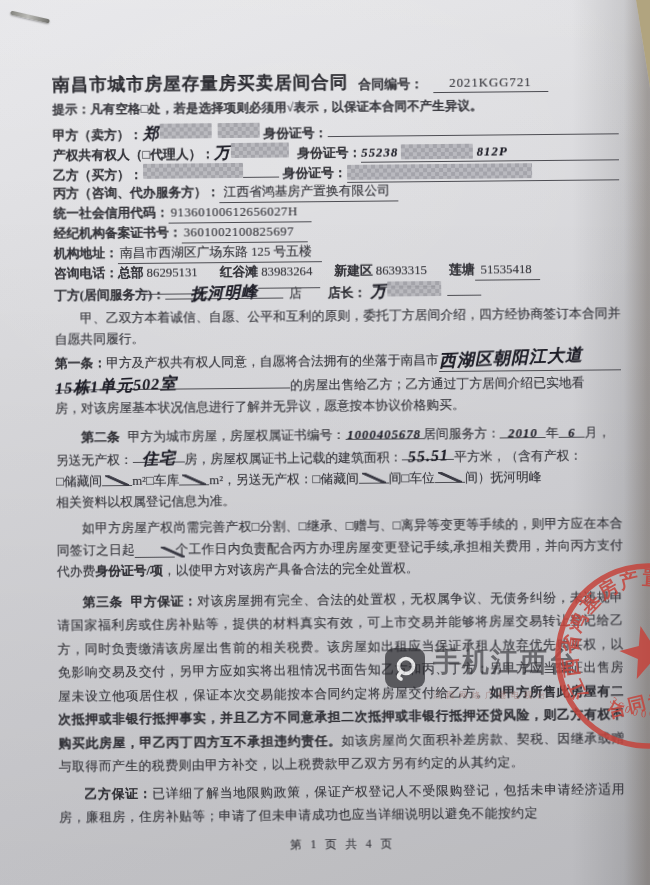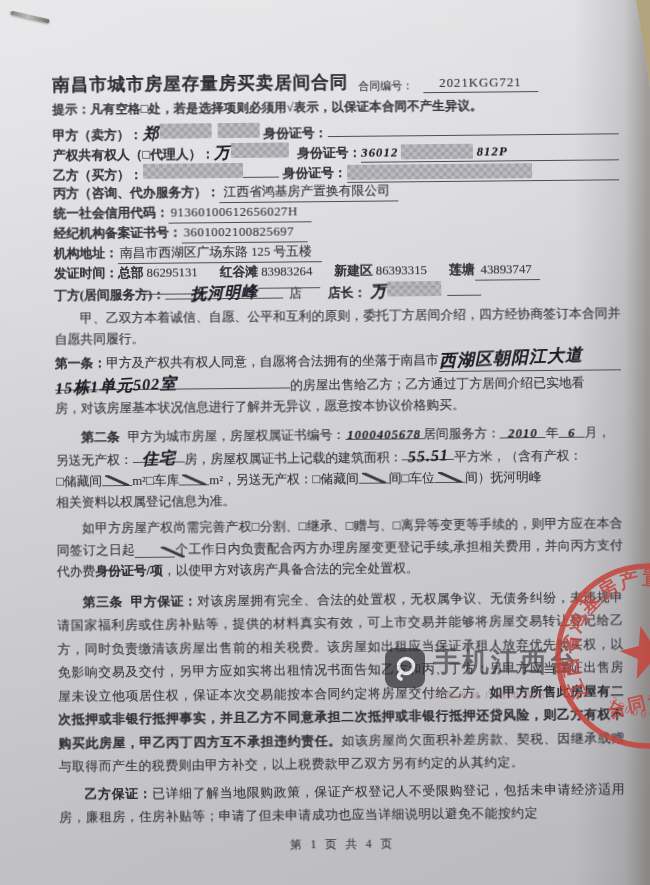--- a/index.html
+++ b/index.html
@@ -27,21 +27,21 @@
   }
   .content{
     position:absolute;left:56px;top:70px;width:566px;height:812px;
     transform:rotate(-0.55deg);
     color:#3a3a40;font-size:12.8px;
     text-shadow:0 0 .4px rgba(58,58,64,.55);
     filter:blur(.15px);
   }
   .trow{display:flex;align-items:flex-end;gap:10px;height:24px;}
   .title{font-size:17.5px;font-weight:bold;letter-spacing:1px;color:#2d2d33;white-space:nowrap;}
-  .cno-label{font-weight:normal;font-size:11px;white-space:nowrap;}
+  .cno-label{font-weight:bold;font-size:13px;white-space:nowrap;}
   .cno-val{border-bottom:1.3px solid #4a4a50;padding:0 16px 1px 16px;font-size:12.8px;letter-spacing:1px;}
   .notice{font-weight:bold;font-size:12.4px;margin-top:5px;letter-spacing:.2px;white-space:nowrap;}
   .fline{margin-top:2px;line-height:18px;height:18px;white-space:nowrap;display:flex;align-items:baseline;}
   .lab{font-weight:bold;color:#333339;flex:none;}
   .ul{border-bottom:1px solid #4d4d53;}
   .blank{display:inline-block;border-bottom:1px solid #4d4d53;height:14px;vertical-align:-3px;flex:none;text-align:center;}
   .grow{flex:1;border-bottom:1px solid #4d4d53;}
   .hw{font-weight:600;font-style:italic;color:#1b1b25;letter-spacing:1px;}
   .hw-big{font-size:16px;display:inline-block;transform:rotate(-2deg);}
   .mosaic{
@@ -89,21 +89,21 @@
     <span class="lab" style="margin-left:4px;">身份证号：</span>
     <span class="grow"></span>
   </div>
 
   <div class="fline">
     <span class="lab">产权共有权人（□代理人）：</span>
     <span class="hw hw-big">万</span>
     <span class="mosaic" style="width:58px;"></span>
     <span class="lab" style="margin-left:8px;">身份证号：</span>
     <span class="grow" style="white-space:nowrap;">
-      <span class="hw">36012</span>
+      <span class="hw">55238</span>
       <span class="mosaic" style="width:72px;"></span>
       <span class="hw">812P</span>
     </span>
   </div>
 
   <div class="fline">
     <span class="lab">乙方（买方）：</span>
     <span class="mosaic" style="width:100px;"></span>
     <span class="blank" style="width:36px;"></span>
     <span class="lab" style="margin-left:4px;">身份证号：</span>
@@ -124,32 +124,32 @@
     <span class="lab">经纪机构备案证书号：</span>
     <span class="ul" style="padding:0 14px 1px 2px;letter-spacing:.5px;">3601002100825697</span>
   </div>
 
   <div class="fline">
     <span class="lab">机构地址：</span>
     <span class="ul" style="padding:0 10px 1px 2px;">南昌市西湖区广场东路 125 号五楼</span>
   </div>
 
   <div class="fline">
-    <span class="lab">发证时间：</span>
+    <span class="lab">咨询电话：</span>
     <span class="lab">总部</span>
     <span class="ul" style="padding:0 8px 12px 3px;">86295131</span>
     <span class="gap14"></span>
     <span class="lab">红谷滩</span>
     <span class="ul" style="padding:0 8px 7px 3px;">83983264</span>
     <span class="gap14"></span>
     <span class="lab">新建区</span>
     <span class="ul" style="padding:0 8px 7px 3px;text-align:right;">86393315</span>
     <span class="gap14"></span>
     <span class="lab">莲塘</span>
-    <span class="ul" style="padding:0 8px 1px 6px;">43893747</span>
+    <span class="ul" style="padding:0 8px 1px 6px;">51535418</span>
   </div>
 
   <div class="fline">
     <span class="lab">丁方(居间服务方)：</span>
     <span class="blank" style="width:118px;"><span class="hw hw-big">抚河明峰</span></span>
     <span style="margin-left:6px;">店</span>
     <span class="gap26"></span>
     <span class="lab">店长：</span>
     <span class="hw hw-big" style="margin-left:4px;">万</span>
     <span class="mosaic" style="width:54px;"></span>

